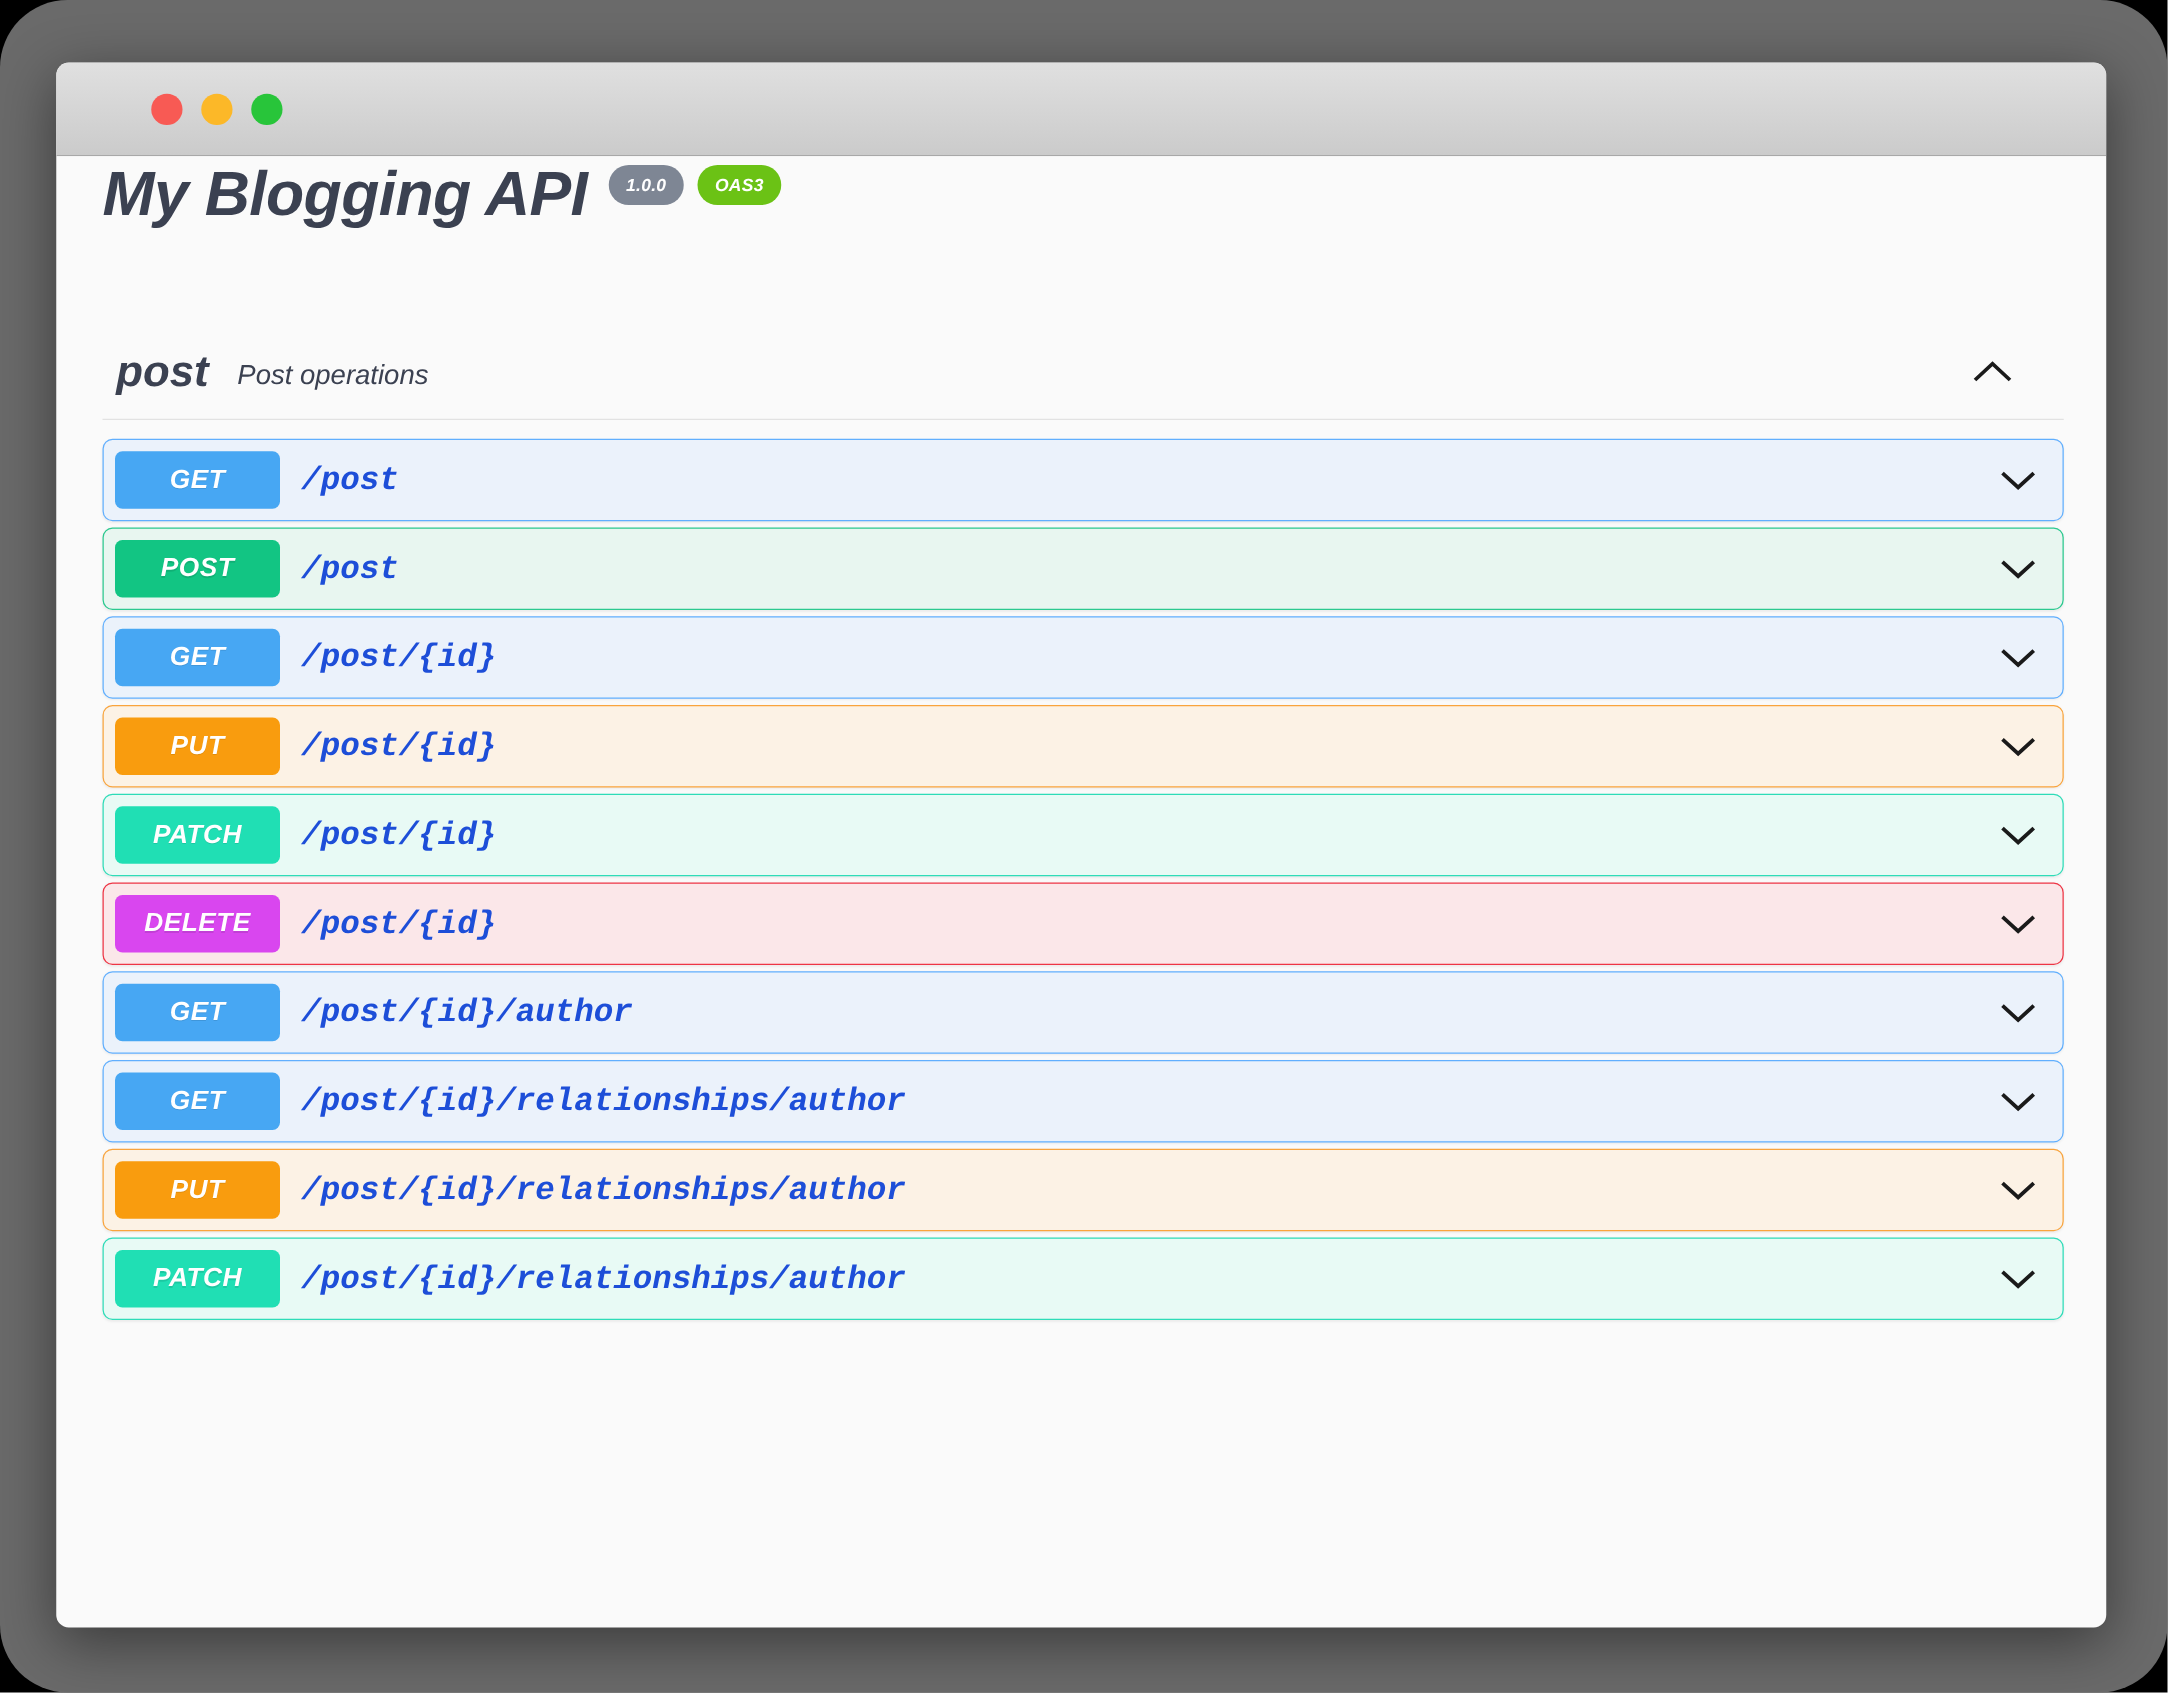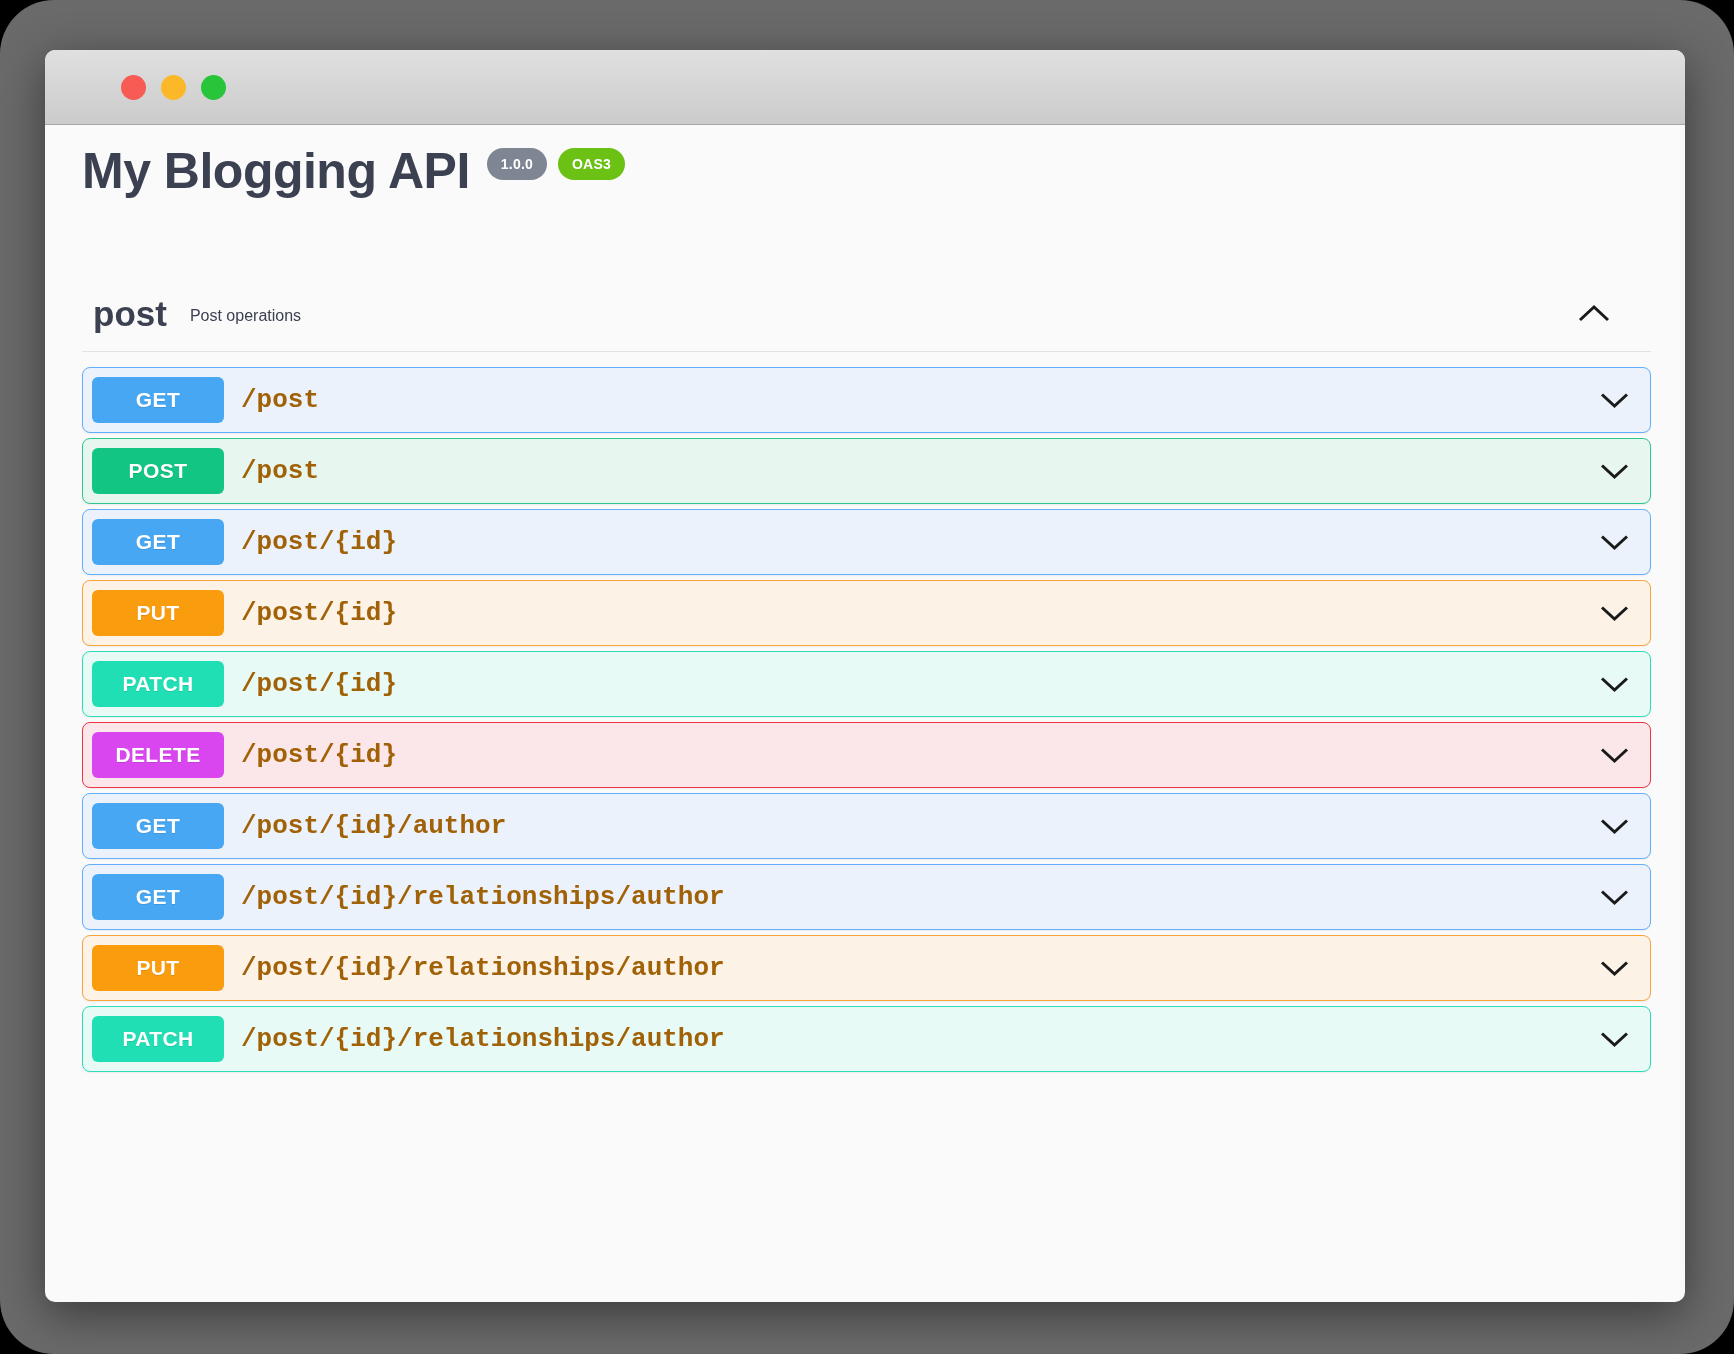--- a/index.html
+++ b/index.html
@@ -41,21 +41,22 @@
     display: flex;
     align-items: center;
     gap: 15px;
   }
   .light {
     width: 25px; height: 25px;
     border-radius: 50%;
     cursor: pointer;
   }
   .content {
-    padding: 18px 34px 0 37px;
+    padding: 2px 34px 0 37px;
+    font-style: italic;
   }
   .api-title-row {
     display: flex;
     align-items: flex-start;
   }
   .api-title {
     margin: 0;
     font-size: 50px;
     font-weight: bold;
     line-height: 1.14;
@@ -84,21 +85,21 @@
     margin-top: 96px;
     padding-left: 11px;
   }
   .section-name {
     font-size: 35px;
     font-weight: bold;
     color: #3b4151;
     line-height: 1;
   }
   .section-desc {
-    font-size: 16px;
+    font-size: 22px;
     color: #3b4151;
     margin-left: 23px;
     padding-top: 4px;
   }
   .section-toggle {
     margin-left: auto;
     margin-right: 40px;
     cursor: pointer;
     display: flex;
   }
@@ -134,21 +135,21 @@
     display: flex;
     align-items: center;
     justify-content: center;
     text-shadow: 0 1px 0 rgba(0,0,0,0.1);
   }
   .op-path {
     margin-left: 17px;
     font-family: "Liberation Mono", monospace;
     font-weight: bold;
     font-size: 26px;
-    color: #a16207;
+    color: #1d4ed8;
     letter-spacing: 0;
   }
   .chev {
     margin-left: auto;
     display: flex;
     cursor: pointer;
   }
 </style>
 </head>
 <body>

